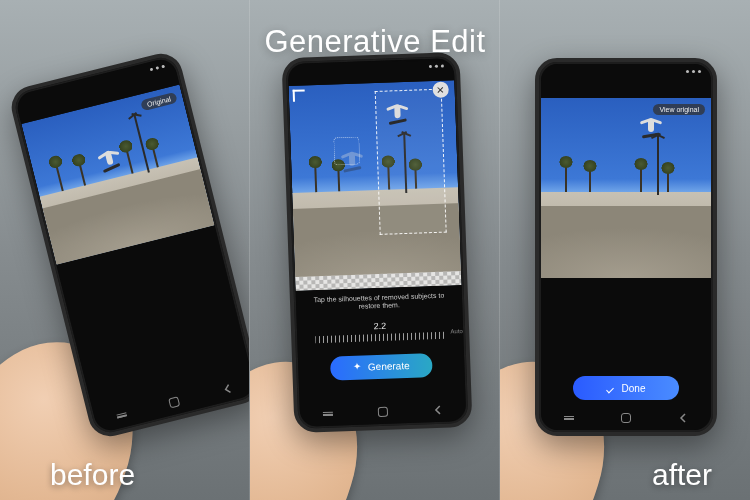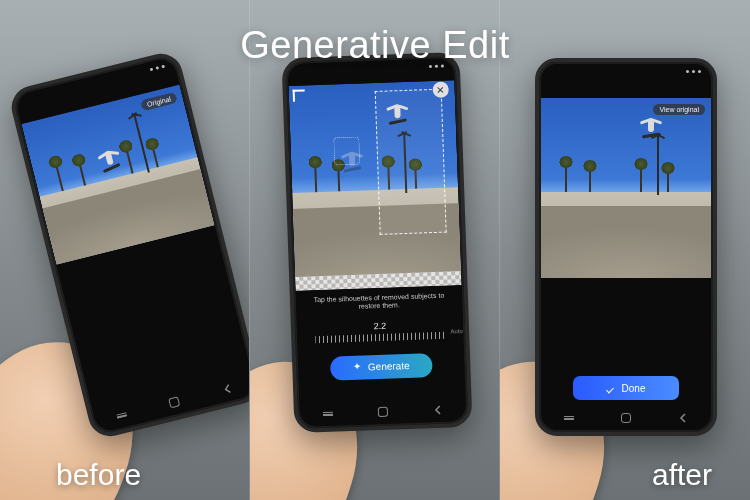--- a/index.html
+++ b/index.html
@@ -26,37 +26,37 @@
   }
   .panel:last-child { border-right: none; }
 
   
   .overlay-title {
     position: absolute;
     top: 24px;
     left: 50%;
     transform: translateX(-50%);
     color: #fff;
-    font-size: 38px;
+    font-size: 31px;
     font-weight: 400;
     letter-spacing: 0.5px;
     text-shadow: 0 2px 8px rgba(0,0,0,0.3);
     z-index: 50;
     white-space: nowrap;
   }
   .caption {
     position: absolute;
     bottom: 8px;
     color: #fff;
     font-size: 30px;
     font-weight: 400;
     text-shadow: 0 2px 6px rgba(0,0,0,0.4);
     z-index: 50;
   }
-  .caption-left { left: 56px; text-align: center; }
+  .caption-left { left: 50px; text-align: center; }
   .caption-right { right: 38px; }
 
   
   .phone {
     position: absolute;
     width: 175px;
     height: 360px;
     background: #111;
     border-radius: 22px;
     border: 4px solid #2a2a2a;
@@ -449,21 +449,21 @@
           <div class="pole"></div>
           <div class="skater">
             <div class="body"></div>
               <div class="arm1"></div>
               <div class="arm2"></div>
               <div class="board"></div>
           </div>
           <div class="view-orig-pill">View original</div>
         </div>
         <div style="flex:1"></div>
-        <div class="pill-btn done-btn" style="margin-bottom:30px;border-radius:7px;">
+        <div class="pill-btn done-btn" style="margin-bottom:30px;">
           <span class="check-icon"></span>
           <span>Done</span>
         </div>
         <div class="nav-bar">
           <div class="nav-recents"></div>
           <div class="nav-home"></div>
           <div class="nav-back">
             <svg viewBox="0 0 10 10">
                 <path d="M7 1 L3 5 L7 9" stroke="#888" stroke-width="1.5" fill="none"></path>
               </svg>

